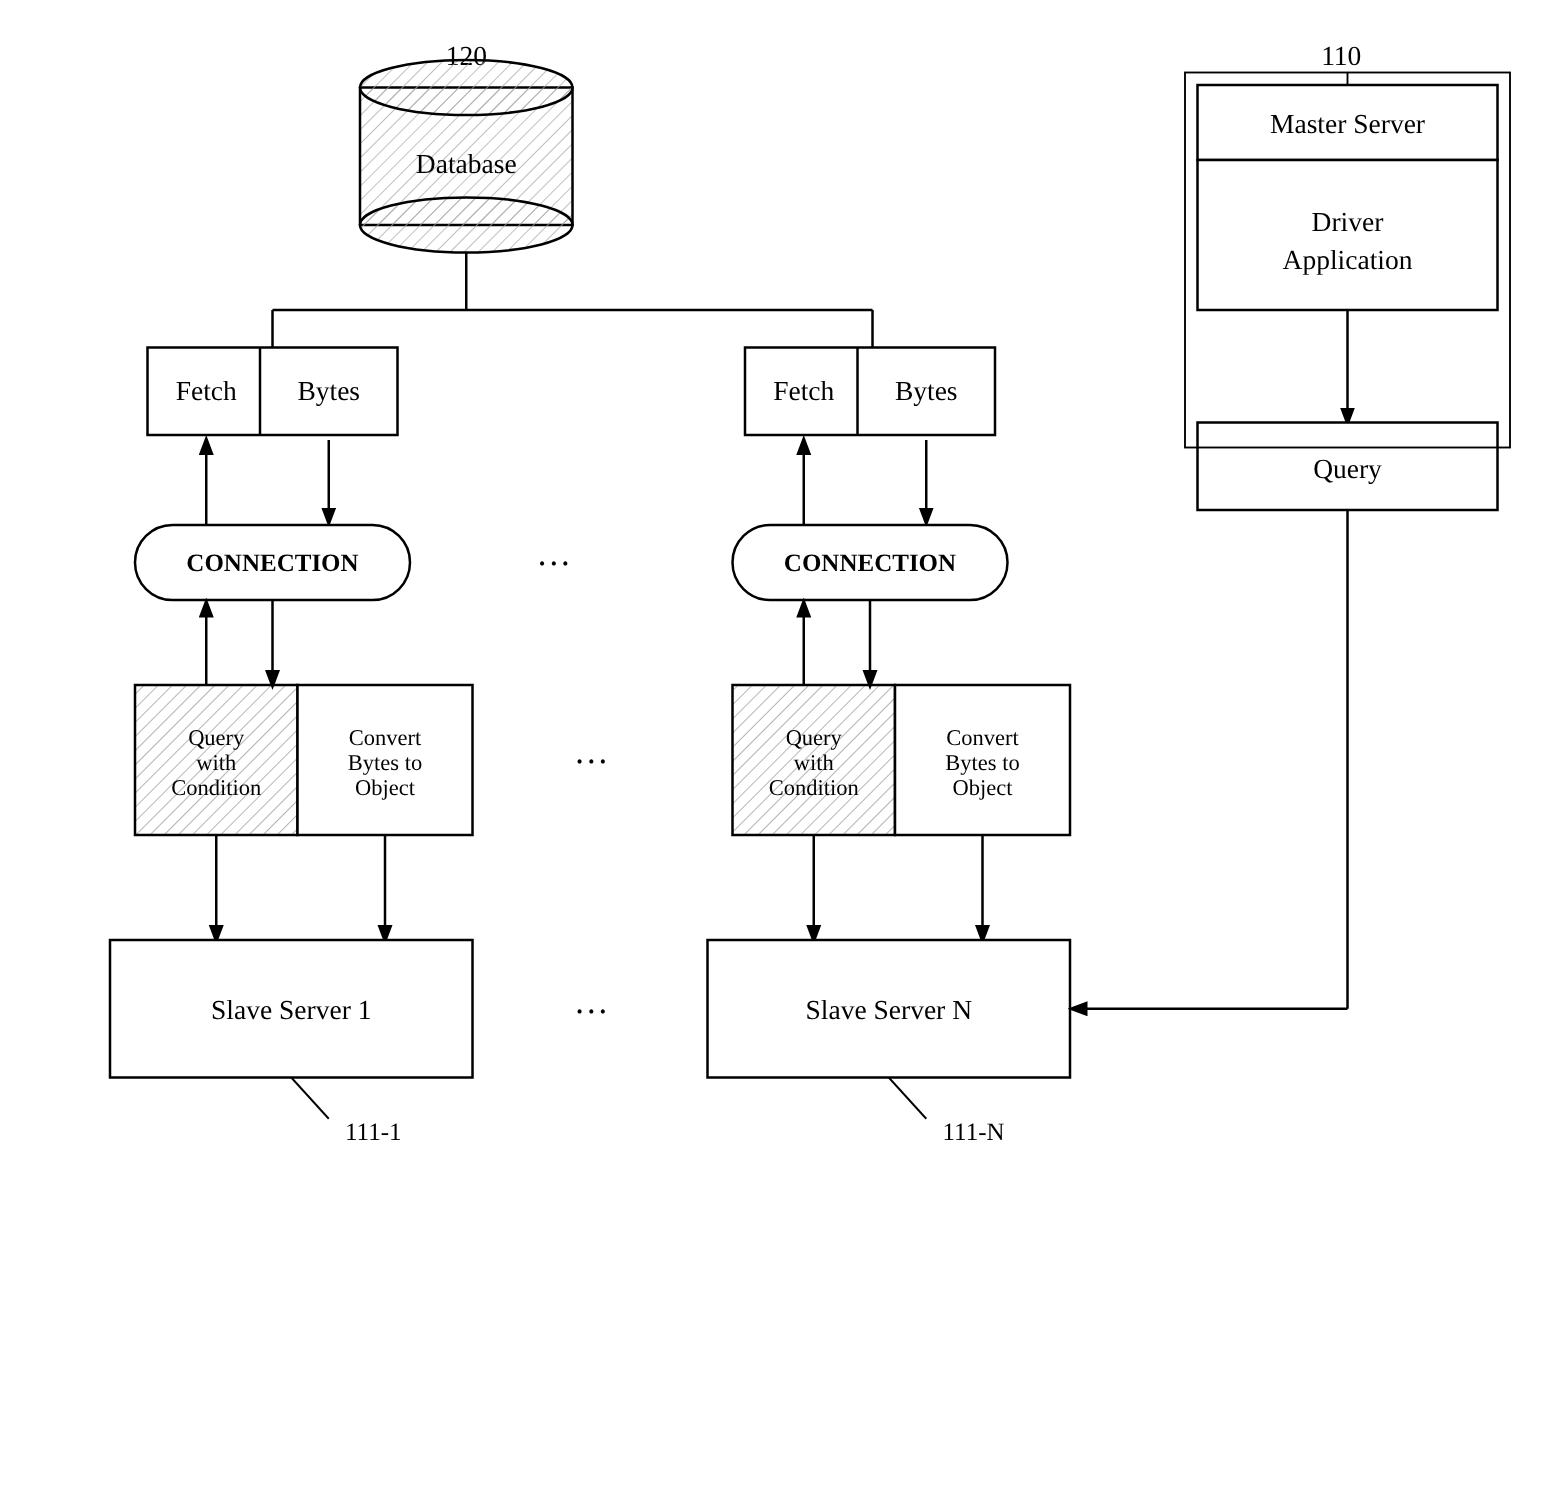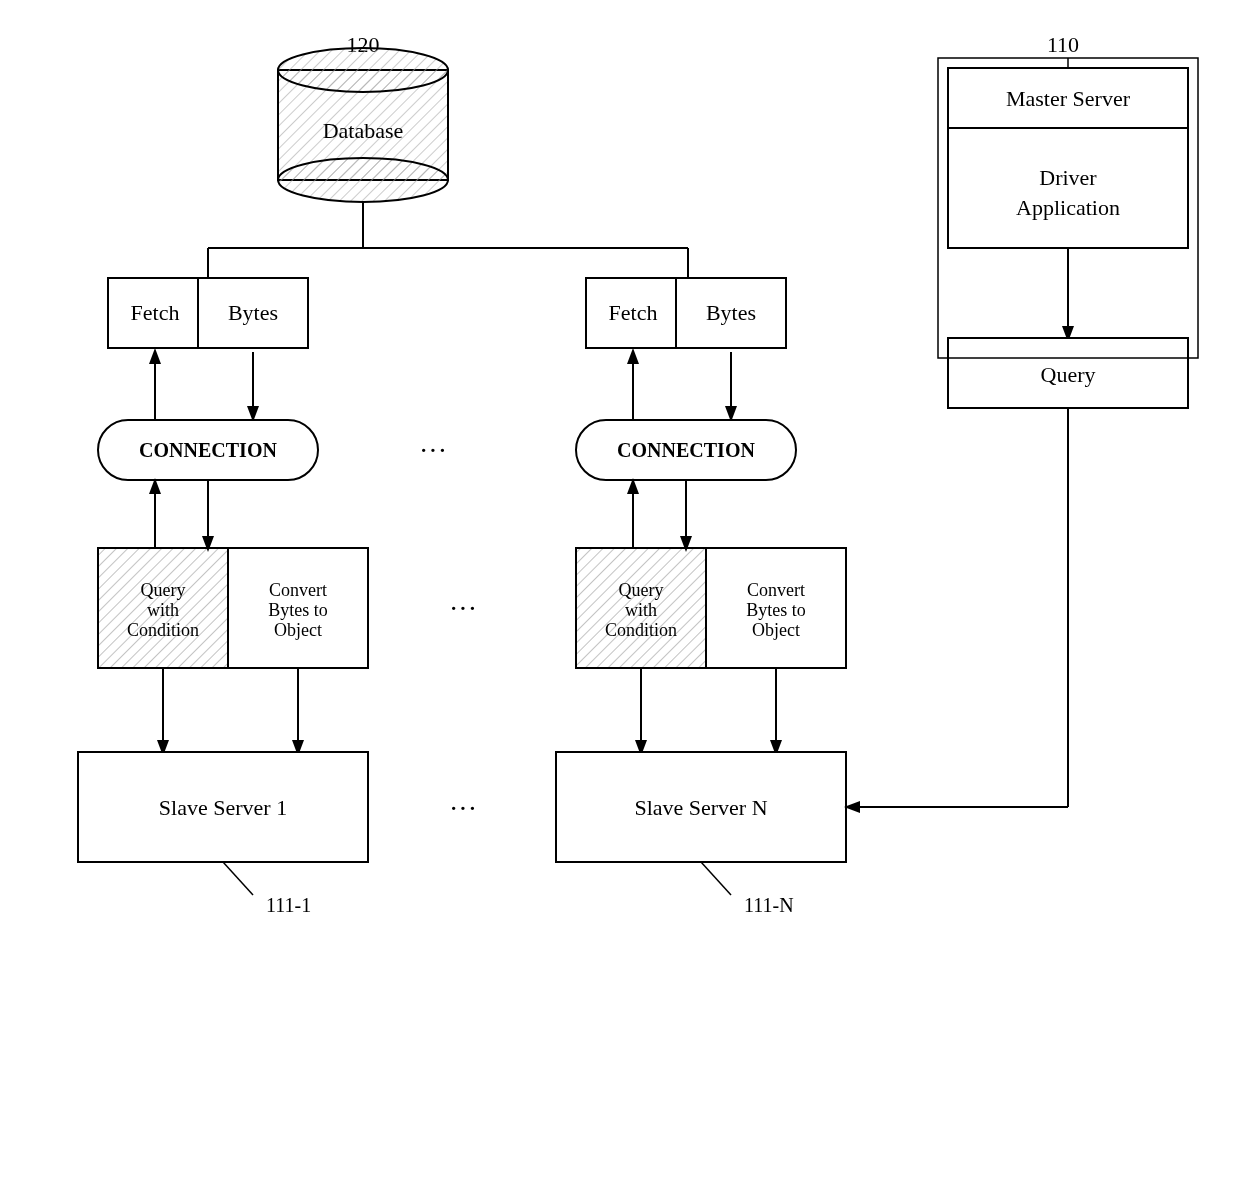--- a/index.html
+++ b/index.html
@@ -6,21 +6,21 @@
     body {
       background: #ffffff;
       font-family: 'Times New Roman', Times, serif;
       width: 1240px;
       height: 1188px;
       overflow: hidden;
       position: relative;
     }
     .diagram-container {
       position: absolute;
-      top: 0; left: 8px;
+      top: 0; left: 18px;
       width: 1022px;
       height: 1188px;
     }
     svg {
       width: 1240px;
       height: 1188px;
     }
     
   </style>
 </head>

